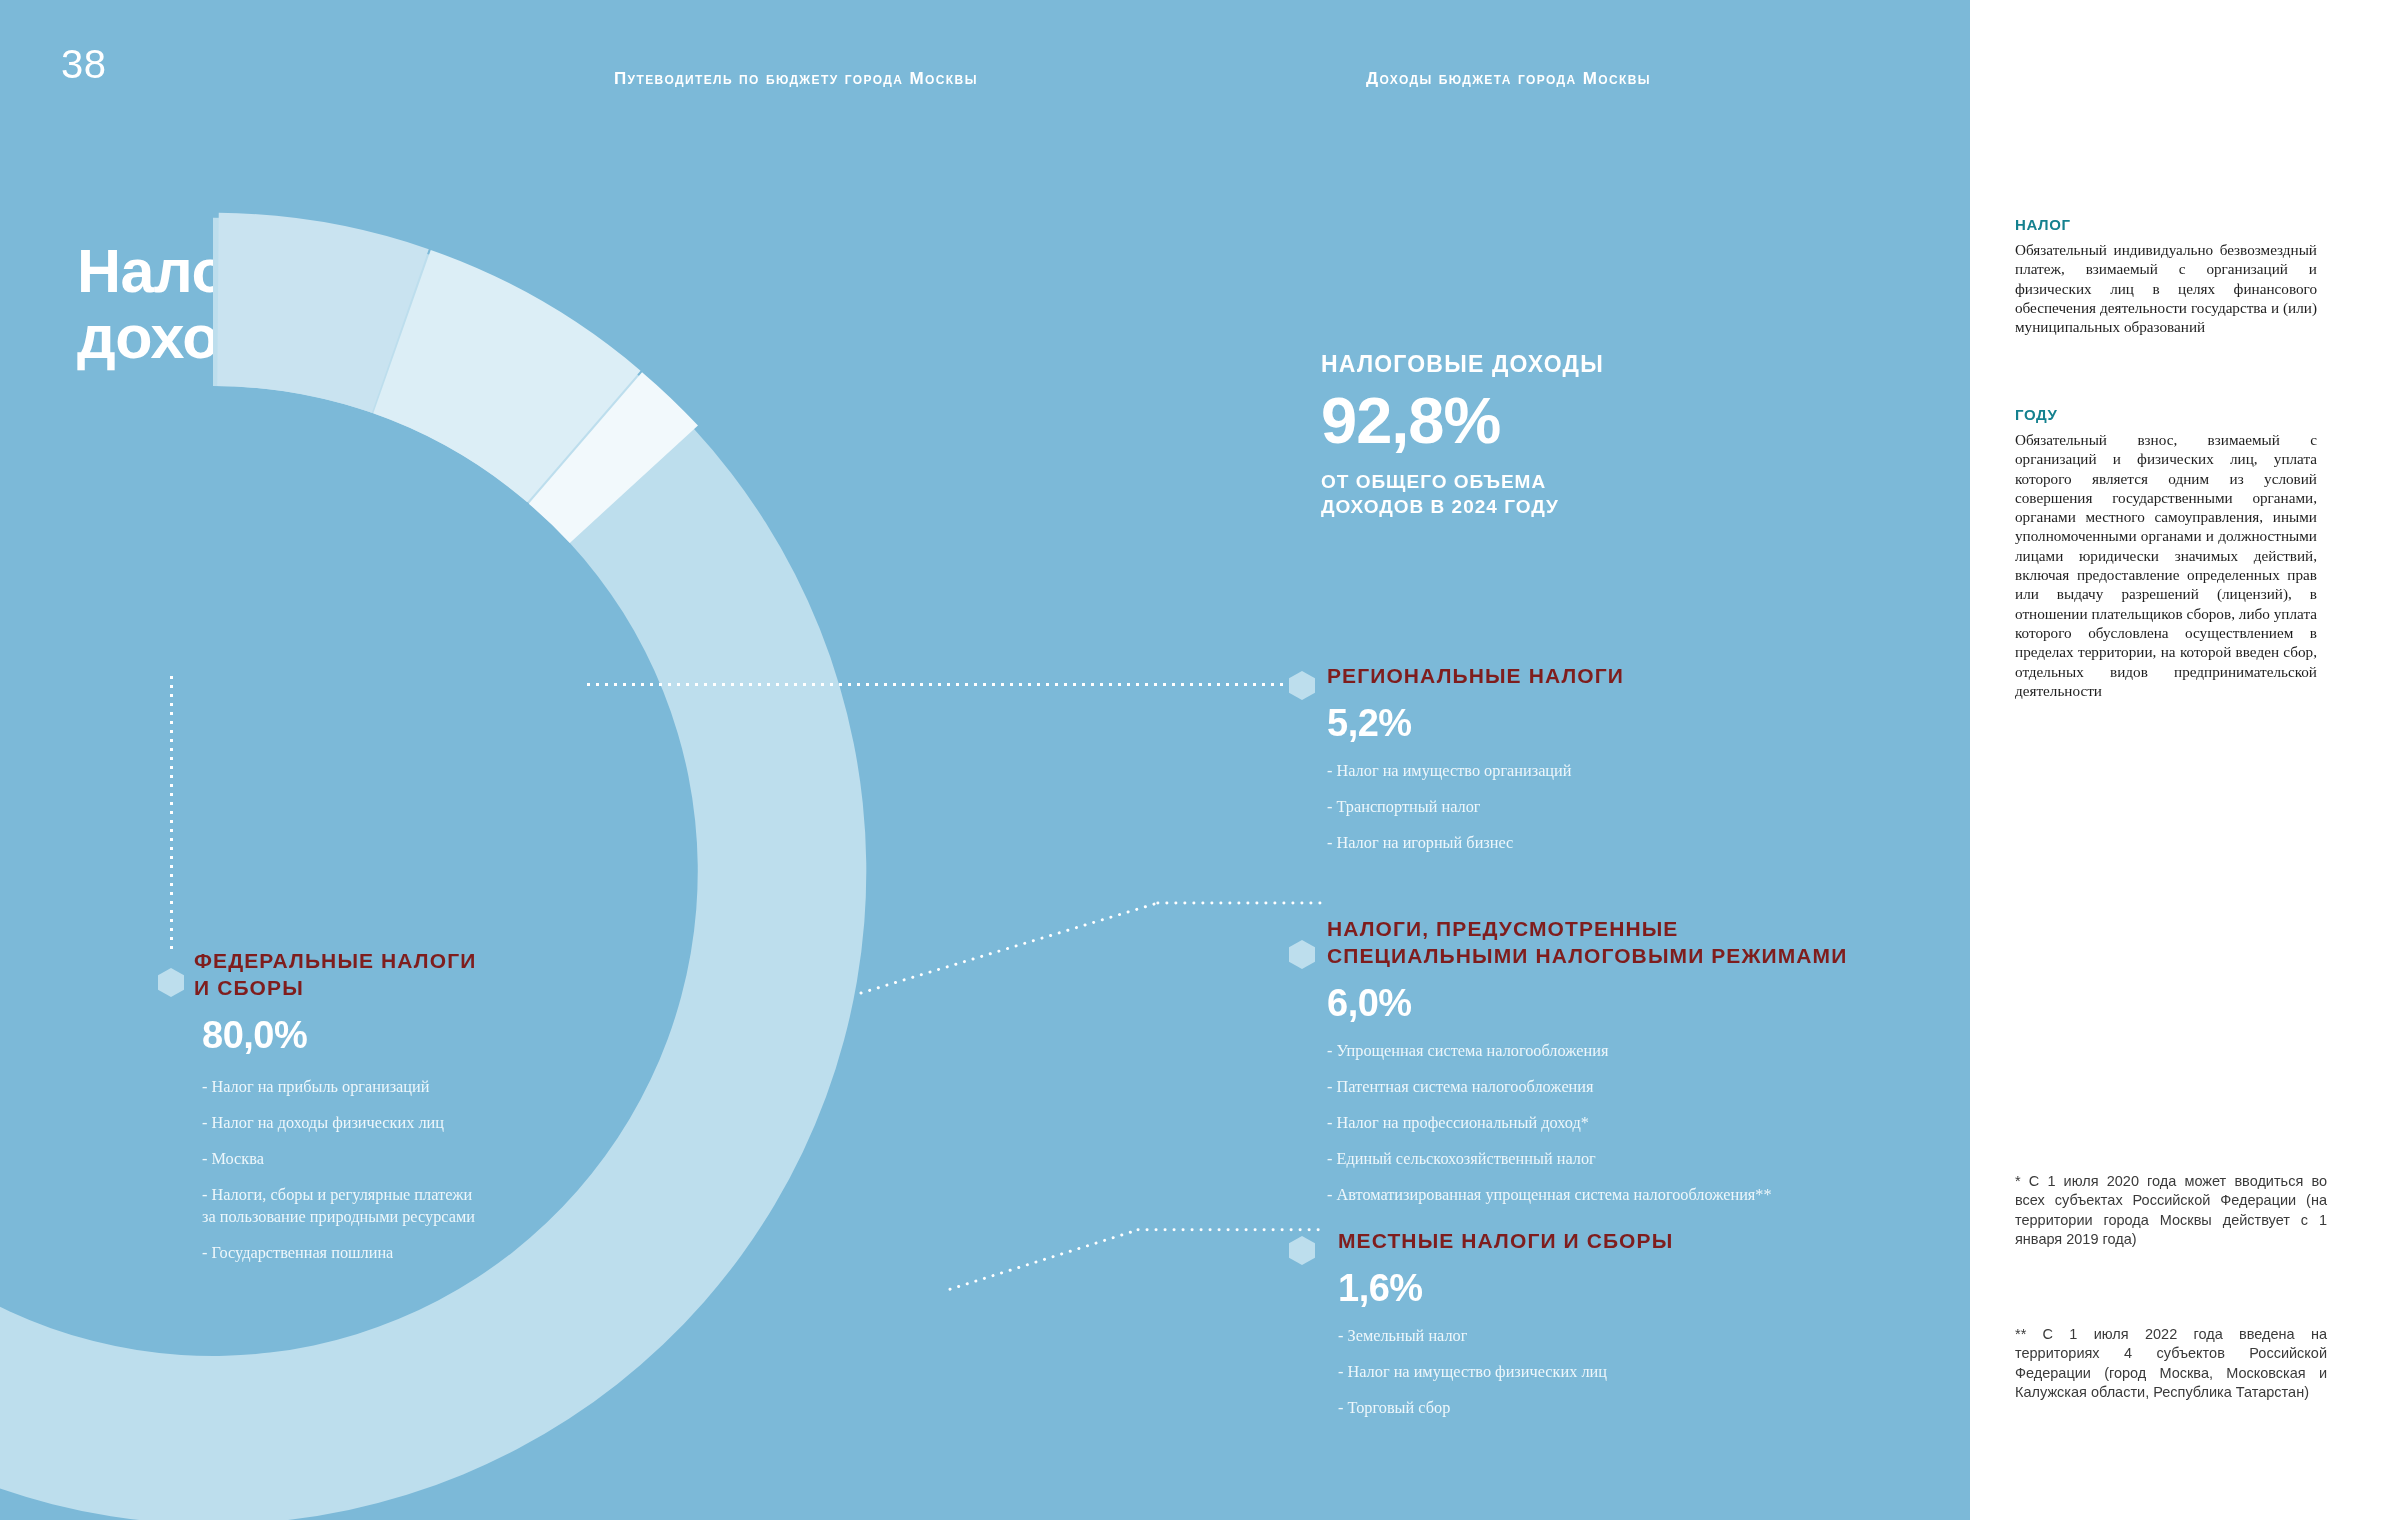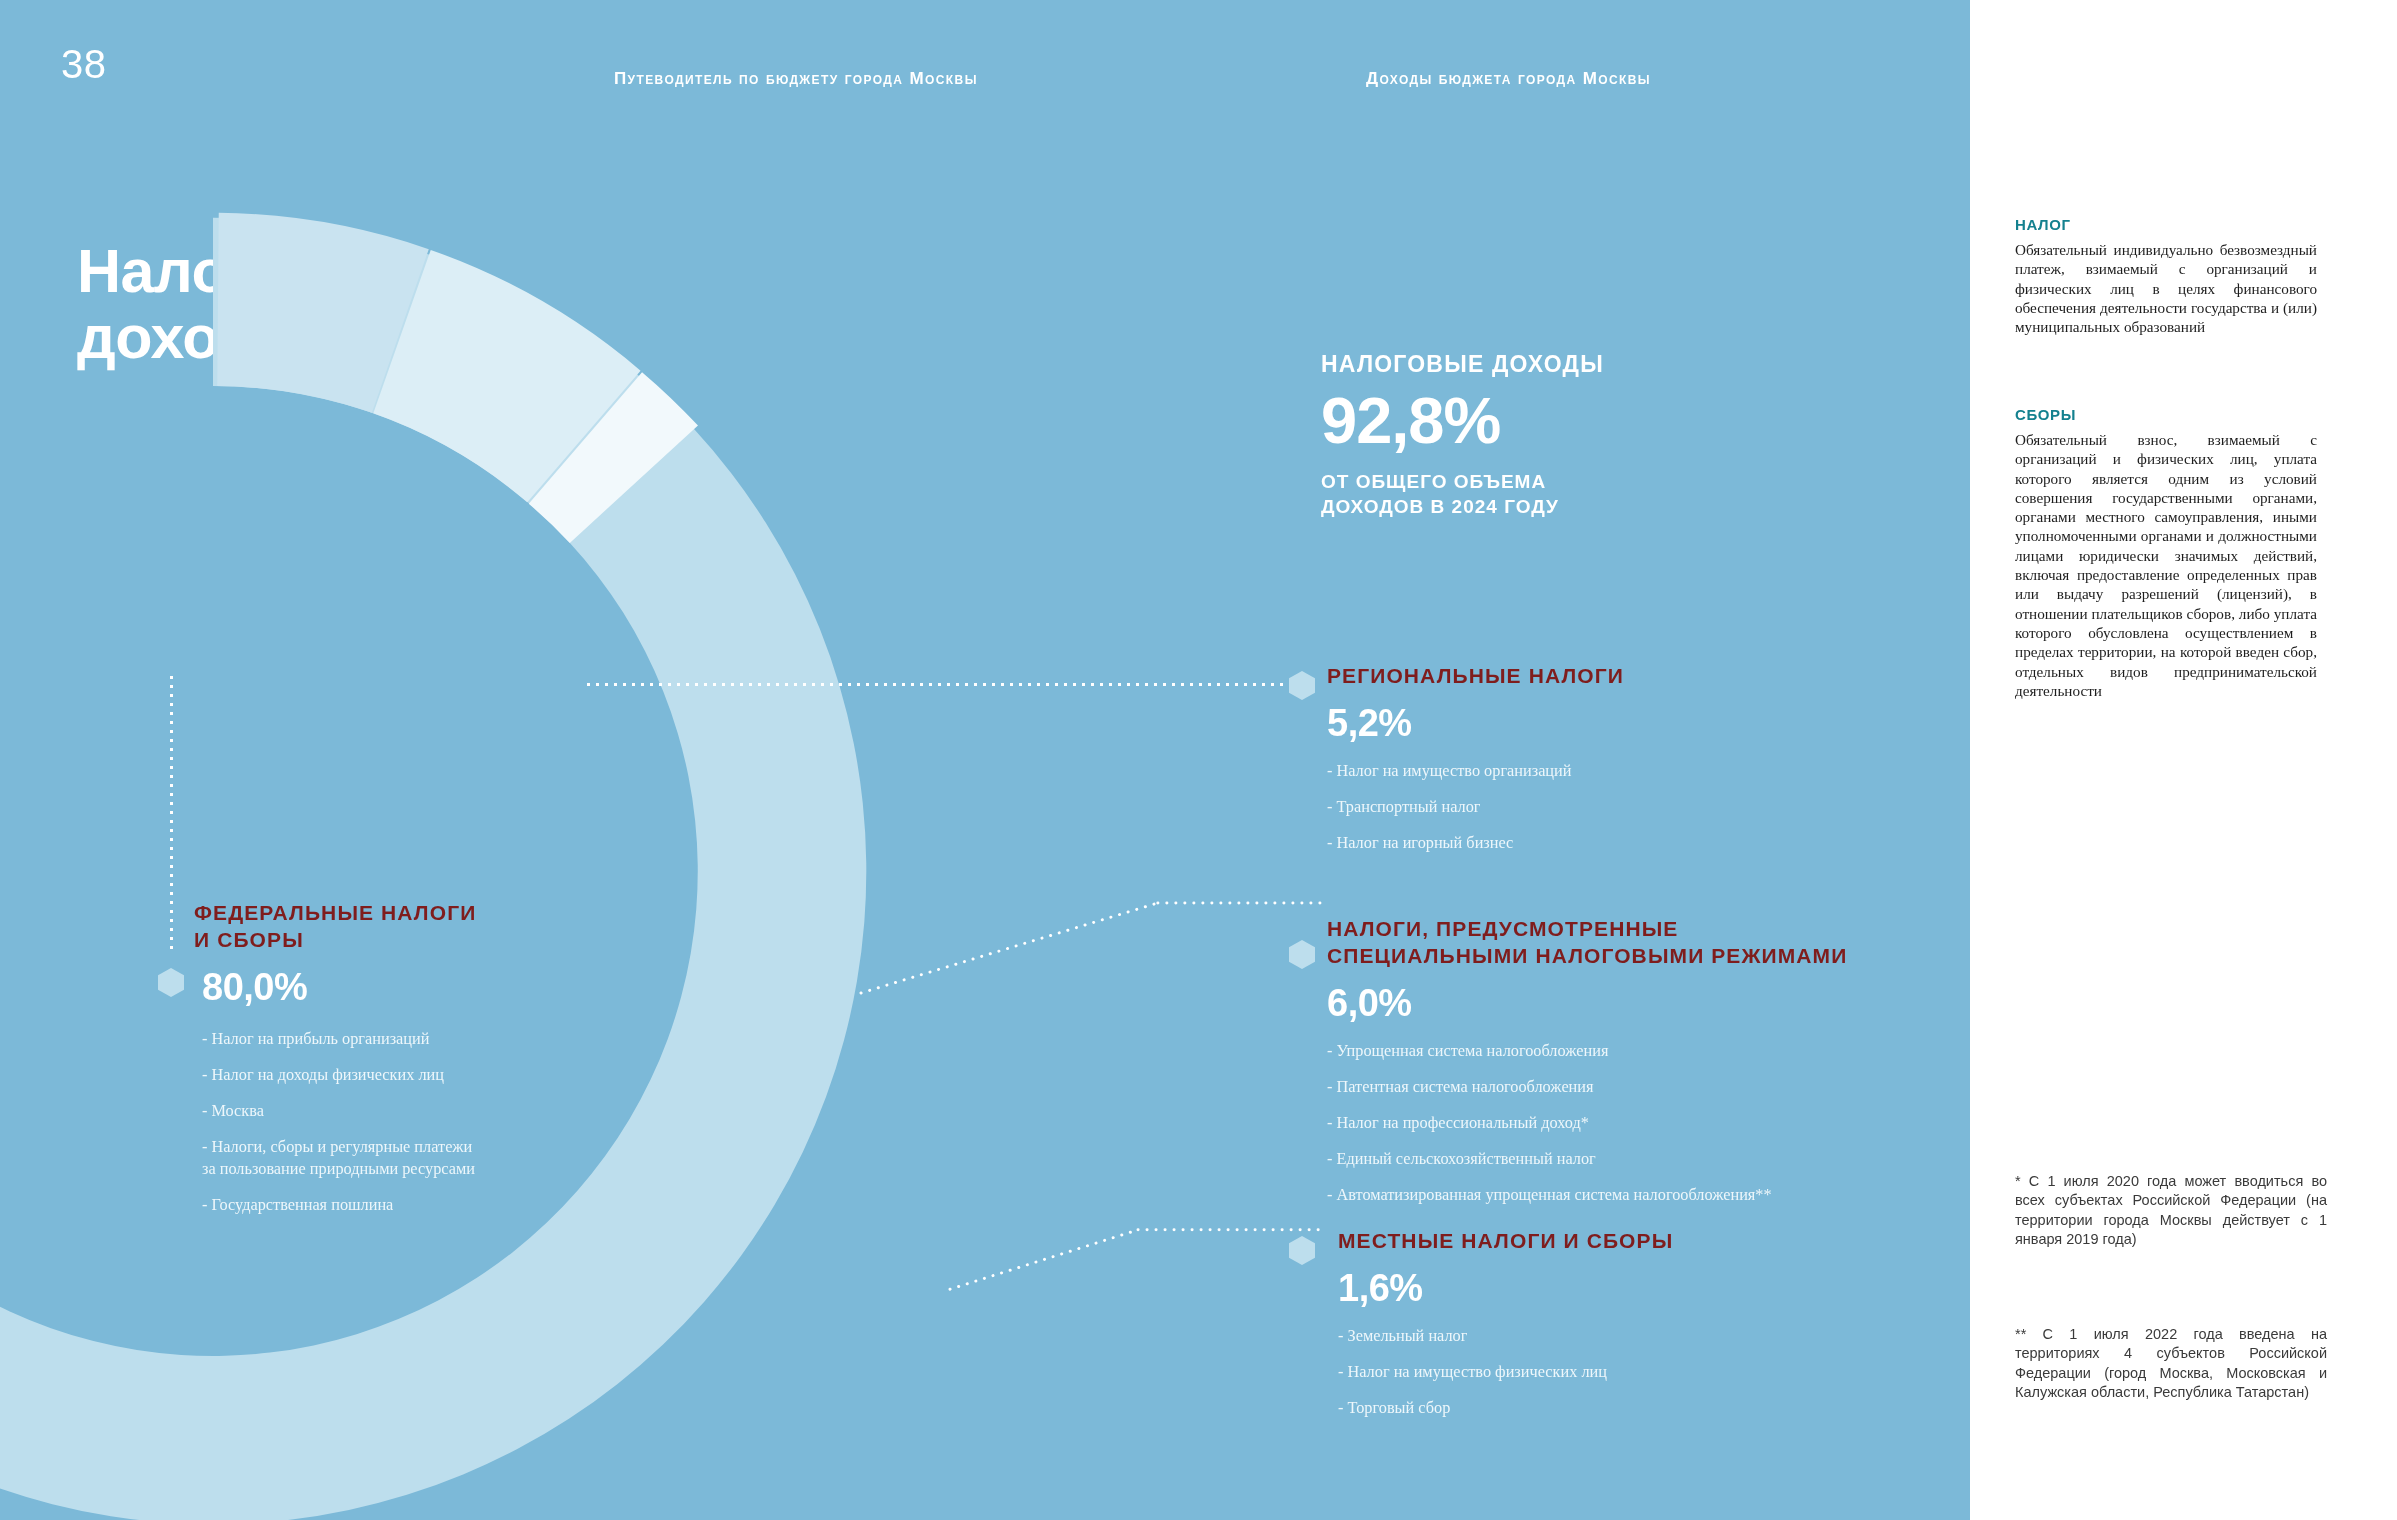--- a/index.html
+++ b/index.html
@@ -170,21 +170,21 @@
   </div>
 
   <div class="hero">
     <div class="hero-label">НАЛОГОВЫЕ ДОХОДЫ</div>
     <div class="hero-value">92,8%</div>
     <div class="hero-sub">ОТ ОБЩЕГО ОБЪЕМА
 ДОХОДОВ В 2024 ГОДУ</div>
   </div>
 
   <div class="hex" style="left:158px;top:968px;"></div>
-  <div class="callout" style="left:194px;top:900px;width:416px;">
+  <div class="callout" style="left:194px;top:948px;width:416px;">
     <div class="co-head">ФЕДЕРАЛЬНЫЕ НАЛОГИ
 И СБОРЫ</div>
     <div class="co-value" style="margin-left:8px;">80,0%</div>
     <ul class="co-list" style="margin-left:8px;">
       <li>- Налог на прибыль организаций</li>
       <li>- Налог на доходы физических лиц</li>
       <li>- Москва</li>
       <li>- Налоги, сборы и регулярные платежи
 за пользование природными ресурсами</li>
       <li>- Государственная пошлина</li>
@@ -226,21 +226,21 @@
       <li>- Торговый сбор</li>
     </ul>
   </div>
 
   <div class="sidebar">
     <div class="gloss" style="top:216px;">
       <div class="gloss-term">НАЛОГ</div>
       <div class="gloss-def">Обязательный индивидуально безвозмездный платеж, взимаемый с организаций и физических лиц в целях финансового обеспечения деятельности государства и (или) муниципальных образований</div>
     </div>
     <div class="gloss" style="top:406px;">
-      <div class="gloss-term">СБОРЫ</div>
+      <div class="gloss-term">ГОДУ</div>
       <div class="gloss-def">Обязательный взнос, взимаемый с организаций и физических лиц, уплата которого является одним из условий совершения государственными органами, органами местного самоуправления, иными уполномоченными органами и должностными лицами юридически значимых действий, включая предоставление определенных прав или выдачу разрешений (лицензий), в отношении плательщиков сборов, либо уплата которого обусловлена осуществлением в пределах территории, на которой введен сбор, отдельных видов предпринимательской деятельности</div>
     </div>
     <div class="note" style="top:1172px;">* С 1 июля 2020 года может вводиться во всех субъектах Российской Федерации (на территории города Москвы действует с 1 января 2019 года)</div>
     <div class="note" style="top:1325px;">** С 1 июля 2022 года введена на территориях 4 субъектов Российской Федерации (город Москва, Московская и Калужская области, Республика Татарстан)</div>
   </div>
 
 </div>
 
 
 </body></html>

